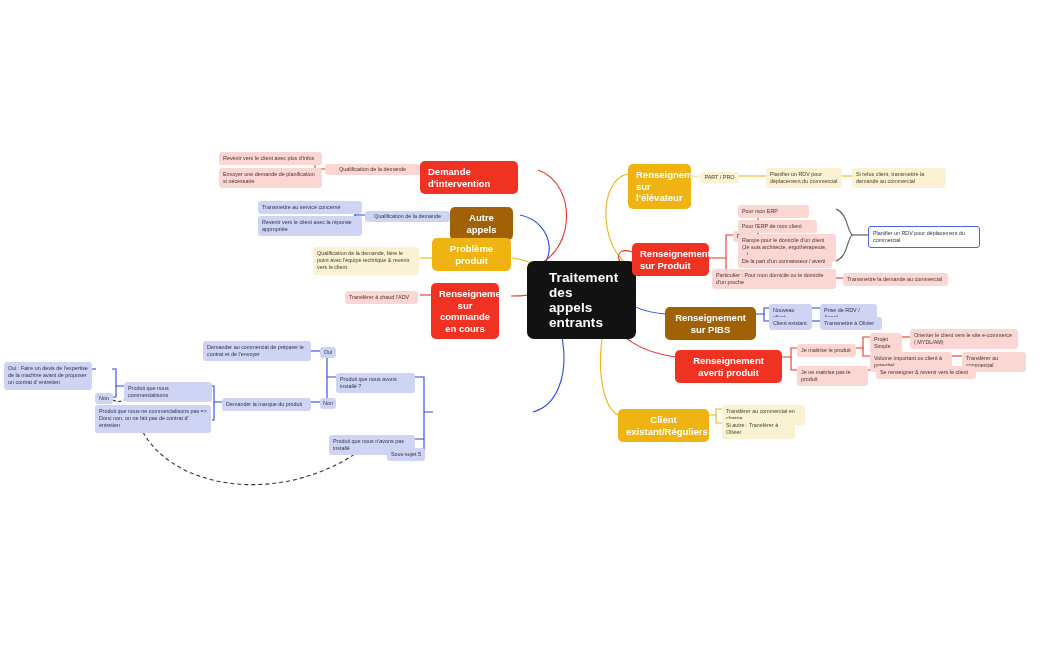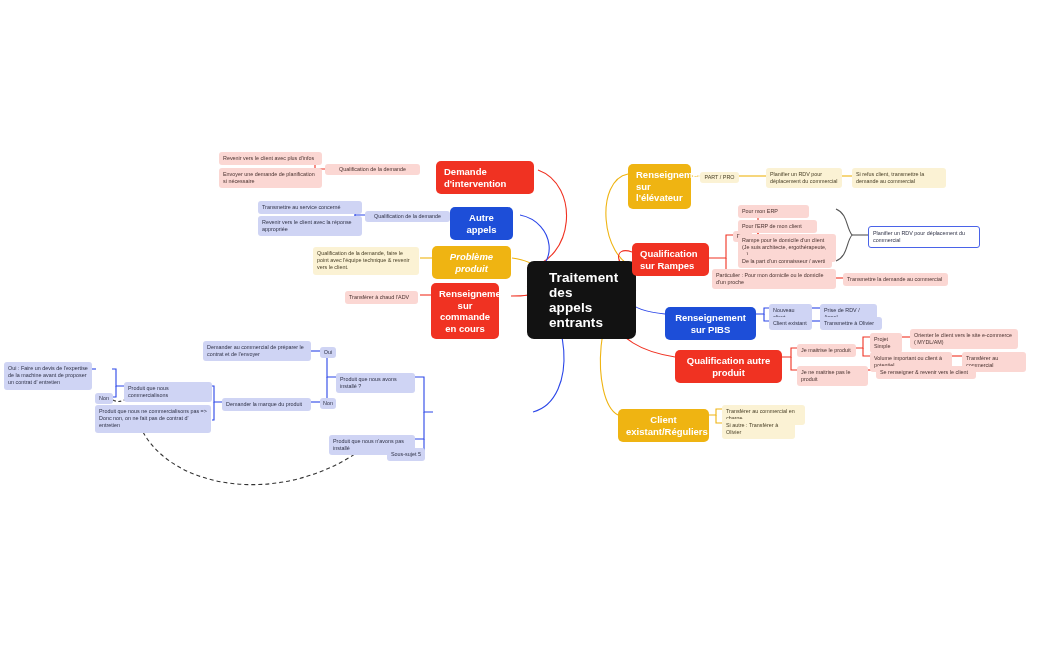--- a/index.html
+++ b/index.html
@@ -19,21 +19,21 @@
     font-size:13.5px;font-weight:bold;line-height:15px;
     padding:9px 22px;letter-spacing:.1px;
   }
 
   
   .main{
     border-radius:5px;color:#ffffff;font-weight:bold;
     font-size:9.5px;line-height:11.5px;padding:5px 8px;
   }
   .main.red{background:#F03222;}
-  .main.blue{background:#1d4ed8;}
+  .main.blue{background:#a16207;}
   .main.yellow{background:#EFB412;color:#ffffff;}
 
   
   .leaf{
     border-radius:3px;font-size:5.4px;line-height:7.2px;
     padding:3px 4px;color:#3a3a3a;
   }
   .leaf.red{background:#FBD7D3;color:#4a3330;}
   .leaf.blue{background:#CFD4F4;color:#303348;}
   .leaf.yellow{background:#FBF2D4;color:#4a4128;}
@@ -147,31 +147,31 @@
 
       <path d="M868,370 L876,370" stroke="#F03222"></path>
 
       <path d="M709,415 L716,415 L716,409 L722,409" stroke="#EFB412"></path>
       <path d="M716,415 L716,423 L722,423" stroke="#EFB412"></path>
     </g>
   </svg>
 
   <div class="node central" style="left:527px;top:261px;width:109px;">Traitement des appels entrants</div>
 
-  <div class="node main red" style="left:420px;top:161px;width:98px;margin-left:16px;">Demande d'intervention</div>
+  <div class="node main red" style="left:420px;top:161px;width:98px;">Demande d'intervention</div>
   <div class="node conn red" style="left:325px;top:164px;width:95px;text-align:center;">Qualification de la demande</div>
   <div class="node leaf red" style="left:219px;top:152px;width:103px;">Revenir vers le client avec plus d'infos</div>
   <div class="node leaf red" style="left:219px;top:168px;width:103px;">Envoyer une demande de planification si nécessaire</div>
 
   <div class="node main blue" style="left:450px;top:207px;width:63px;text-align:center;">Autre appels</div>
   <div class="node conn blue" style="left:365px;top:211px;width:85px;text-align:center;">Qualification de la demande</div>
   <div class="node leaf blue" style="left:258px;top:201px;width:104px;">Transmettre au service concerné</div>
   <div class="node leaf blue" style="left:258px;top:216px;width:104px;">Revenir vers le client avec la réponse appropriée</div>
 
-  <div class="node main yellow" style="left:432px;top:246px;width:79px;text-align:center;font-style:italic;">Problème produit</div>
+  <div class="node main yellow" style="left:432px;top:238px;width:79px;text-align:center;">Problème produit</div>
   <div class="node leaf yellow" style="left:313px;top:247px;width:106px;">Qualification de la demande, faire le point avec l'équipe technique &amp; revenir vers le client.</div>
 
   <div class="node main red" style="left:431px;top:283px;width:68px;text-align:center;">Renseignement sur commande en cours</div>
   <div class="node leaf red" style="left:345px;top:291px;width:73px;">Transférer à chaud  l'ADV</div>
 
 
   <div class="node leaf blue" style="left:336px;top:373px;width:79px;">Produit que nous avons installé ?</div>
   <div class="node leaf blue" style="left:329px;top:435px;width:86px;">Produit que nous n'avons pas installé</div>
   <div class="node leaf blue" style="left:387px;top:448px;width:38px;text-align:center;">Sous-sujet 5</div>
 
@@ -184,39 +184,39 @@
   <div class="node leaf blue" style="left:124px;top:382px;width:88px;">Produit que nous commercialisons</div>
   <div class="node conn blue" style="left:95px;top:393px;width:18px;text-align:center;">Non</div>
   <div class="node leaf blue" style="left:95px;top:405px;width:116px;">Produit que nous ne commercialisons pas =&gt; Donc non, on ne fait pas de contrat d' entretien</div>
   <div class="node leaf blue" style="left:4px;top:362px;width:88px;">Oui : Faire un devis de l'expertise de la machine avant de proposer un contrat d' entretien</div>
 
   <div class="node main yellow" style="left:628px;top:164px;width:63px;">Renseignement sur l'élévateur</div>
   <div class="node conn yellow" style="left:700px;top:172px;width:39px;text-align:center;">PART / PRO</div>
   <div class="node leaf yellow" style="left:766px;top:168px;width:76px;">Planifier un RDV pour déplacement du commercial</div>
   <div class="node leaf yellow" style="left:852px;top:168px;width:94px;">Si refus client, transmettre la demande au commercial</div>
 
-  <div class="node main red" style="left:632px;top:243px;width:77px;">Qualification sur Rampes</div>
+  <div class="node main red" style="left:632px;top:243px;width:77px;">Renseignement sur Produit</div>
   <div class="node conn red" style="left:733px;top:231px;width:19px;text-align:center;">PRO</div>
 
   <div class="node leaf red" style="left:738px;top:205px;width:71px;">Pour mon ERP</div>
   <div class="node leaf red" style="left:738px;top:220px;width:79px;">Pour l'ERP de mon client</div>
   <div class="node leaf red" style="left:738px;top:234px;width:98px;">Rampe pour le domicile d'un client (Je suis architecte, ergothérapeute, ...)</div>
   <div class="node leaf red" style="left:738px;top:255px;width:94px;">De la part d'un connaisseur / averti</div>
   <div class="node outline" style="left:868px;top:226px;width:112px;">Planifier un RDV pour déplacement du commercial</div>
 
   <div class="node leaf red" style="left:712px;top:269px;width:124px;">Particulier : Pour mon domicile ou le domicile d'un proche</div>
   <div class="node leaf red" style="left:843px;top:273px;width:105px;">Transmettre la demande au commercial</div>
 
   <div class="node main blue" style="left:665px;top:307px;width:91px;text-align:center;">Renseignement sur PIBS</div>
   <div class="node leaf blue" style="left:769px;top:304px;width:43px;">Nouveau client</div>
   <div class="node leaf blue" style="left:820px;top:304px;width:57px;">Prise de RDV / Appel</div>
   <div class="node leaf blue" style="left:769px;top:317px;width:43px;">Client existant</div>
   <div class="node leaf blue" style="left:820px;top:317px;width:62px;">Transmettre à Olivier</div>
 
-  <div class="node main red" style="left:675px;top:350px;width:107px;text-align:center;">Qualification autre produit</div>
+  <div class="node main red" style="left:675px;top:350px;width:107px;text-align:center;">Renseignement averti produit</div>
   <div class="node leaf red" style="left:797px;top:344px;width:59px;">Je maitrise le produit</div>
   <div class="node leaf red" style="left:870px;top:333px;width:32px;">Projet Simple</div>
   <div class="node leaf red" style="left:910px;top:329px;width:108px;">Orienter le client vers le site e-commerce ( MYDL/AM)</div>
   <div class="node leaf red" style="left:870px;top:352px;width:82px;">Volume important ou client  à potentiel</div>
   <div class="node leaf red" style="left:962px;top:352px;width:64px;">Transférer au commercial</div>
   <div class="node leaf red" style="left:797px;top:366px;width:71px;">Je ne maitrise pas le produit</div>
   <div class="node leaf red" style="left:876px;top:366px;width:100px;">Se renseigner &amp; revenir vers le client</div>
 
   <div class="node main yellow" style="left:618px;top:409px;width:91px;text-align:center;">Client existant/Réguliers</div>
   <div class="node leaf yellow" style="left:722px;top:405px;width:83px;">Transférer au commercial en charge</div>

